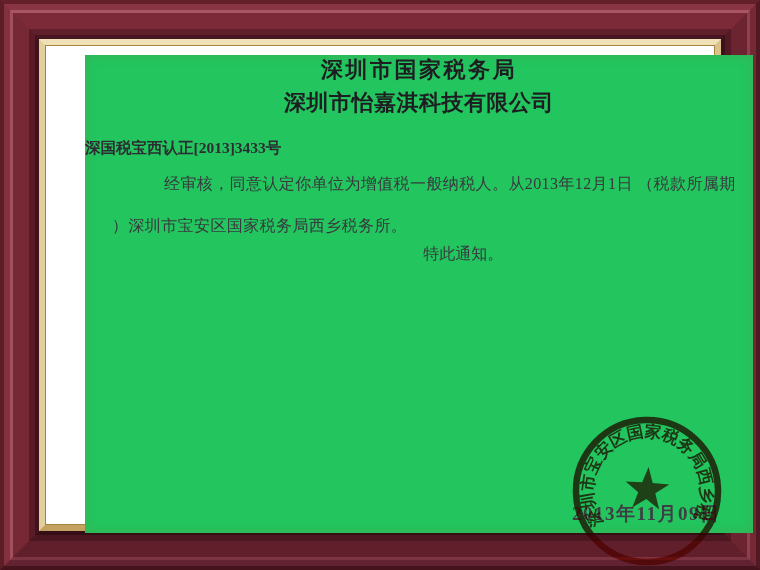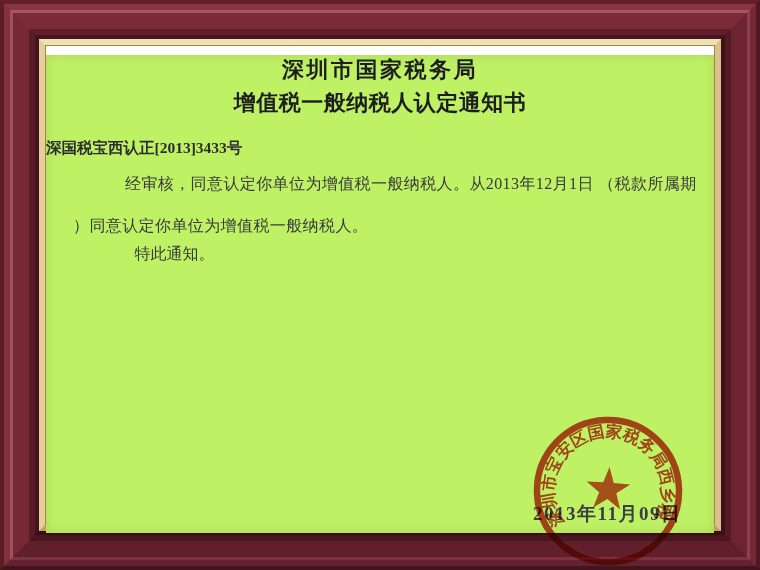--- a/index.html
+++ b/index.html
@@ -12,34 +12,34 @@
   
   .l1 { border:4px solid;  border-color:#63202b #511923 #45131c #5d1d27; }
   .l2 { border:6px solid;  border-color:#8a3543 #742935 #622232 #84313f; }
   .l3 { border:3px solid;  border-color:#a85663 #8d4150 #7c3443 #a1505e; }
   .l4 { border:16px solid; border-color:#7c2a37 #6d2431 #611e2b #762834; }
   .l5 { border:6px solid;  border-color:#5f1e29 #541a24 #4c1620 #591c26; }
   .l6 { border:4px solid;  border-color:#471520 #3d111a #360e16 #42131d; }
   .gold { border:6px solid; border-color:#efe0b6 #d9c28c #c2a161 #e3cf9b; }
   .goldline { border:1px solid #a9823c; }
 
-  .paper { position:relative; width:100%; height:100%; background:#bef264;
-           box-shadow: inset 0 0 12px rgba(140,105,60,.22); color:#38383e; }
+  .paper { position:relative; width:100%; height:100%; background:#22c55e;
+           box-shadow: inset 0 0 12px rgba(140,105,60,.22); color:#38383e;margin-left:39px; }
 
   .title    { text-align:center; margin-top:9px;  font-size:22px; font-weight:bold;
               letter-spacing:2.5px; color:#1e1e22; white-space:nowrap; }
   .subtitle { text-align:center; margin-top:3px;  font-size:22px; font-weight:bold;
               letter-spacing:.5px; color:#1e1e22; white-space:nowrap; }
   .docnum   { text-align:left; margin-top:20px; font-size:15.5px; font-weight:600;
               color:#2c2c32; white-space:nowrap; }
 
   .recipient { margin:13px 0 0 47px; font-size:16px; white-space:nowrap; }
   .body1     { margin:15px 0 0 47px; font-size:16px; text-indent:2em; letter-spacing:.4px; white-space:nowrap; }
   .body2     { margin:21px 0 0 27px; font-size:16px; letter-spacing:.4px; white-space:nowrap; }
-  .closing   { margin:7px  0 0 47px; font-size:16px; text-indent:2.6em; white-space:nowrap; }
+  .closing   { margin:7px  0 0 47px; font-size:16px; text-indent:2.6em; white-space:nowrap;text-align:center; }
 
   .issue-date { position:absolute; left:487px; top:446px; z-index:1;
                 font-size:19px; font-weight:600; letter-spacing:1.5px;
                 color:#3e3e45; white-space:nowrap; }
 
   .seal { position:absolute; left:482px; top:356px; width:160px; height:160px;
           z-index:2; mix-blend-mode:multiply; opacity:.92;
           transform:rotate(-2deg); }
 </style>
 </head>
@@ -52,28 +52,28 @@
   <div class="fl l4">
   <div class="fl l5">
   <div class="fl l6">
   <div class="fl gold">
   <div class="fl goldline">
 
     <div class="paper">
 
       <div class="title">深圳市国家税务局</div>
 
-      <div class="subtitle">增值税一般纳税人认定通知书</div>
+      <div class="subtitle">深圳市怡嘉淇科技有限公司</div>
 
       <div class="docnum">深国税宝西认正[2013]3433号</div>
 
 
       <div class="body1">经审核，同意认定你单位为增值税一般纳税人。从2013年12月1日 （税款所属期</div>
 
-      <div class="body2">）同意认定你单位为增值税一般纳税人。</div>
+      <div class="body2">）深圳市宝安区国家税务局西乡税务所。</div>
 
       <div class="closing">特此通知。</div>
 
       <div class="issue-date">2013年11月09日</div>
 
       <svg class="seal" viewBox="0 0 160 160">
         <circle cx="80" cy="80" r="71" fill="none" stroke="#d13726" stroke-width="6.5"></circle>
         <path id="sealArc" d="M 33.2 107 A 54 54 0 1 1 126.8 107" fill="none"></path>
         <g transform="rotate(-6 80 80)">
           <text font-size="16.5" font-weight="bold" fill="#d13726">

